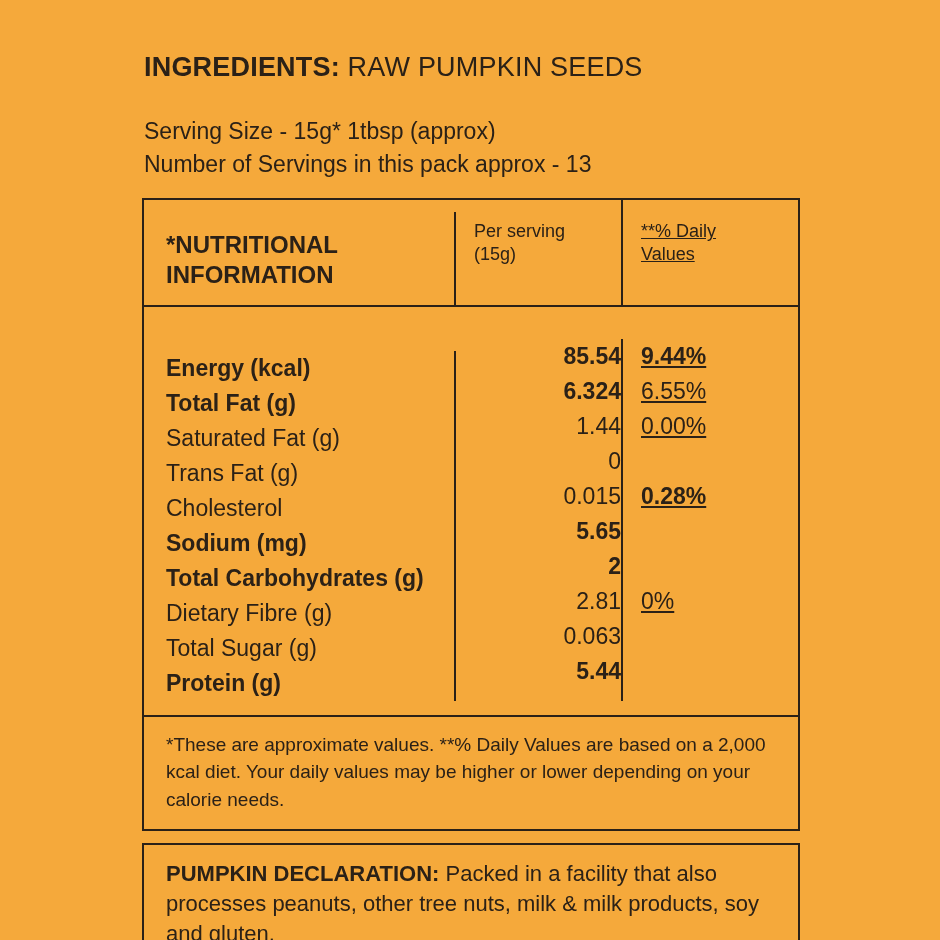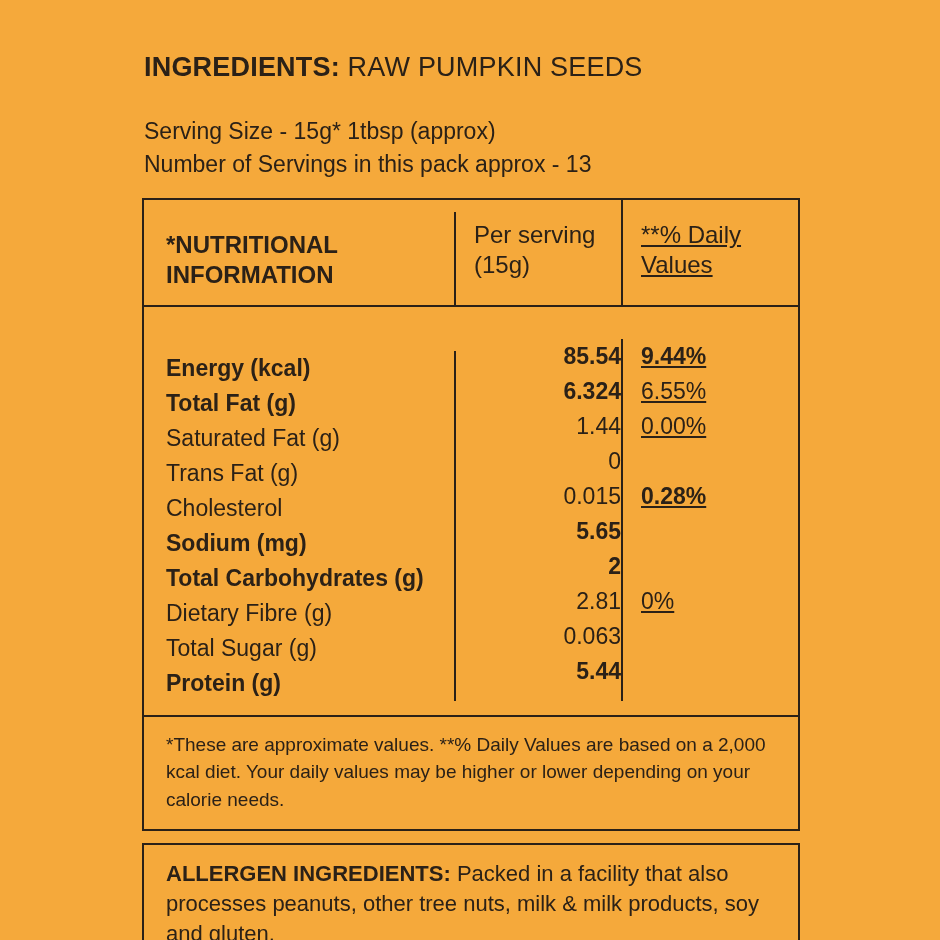--- a/index.html
+++ b/index.html
@@ -73,21 +73,21 @@
     text-decoration: underline;
   }
   .head-title {
     font-size: 24px;
     font-weight: bold;
     line-height: 1.22;
     padding-top: 6px;
     padding-bottom: 4px;
   }
   .head-sub {
-    font-size: 24px;
+    font-size: 18px;
     line-height: 1.25;
     padding-top: 8px;
   }
 
   .nt-body {
     padding-top: 32px;
     padding-bottom: 14px;
   }
   .nt-body .col-name,
   .nt-body .col-serv,
@@ -193,16 +193,16 @@
         <div class="cell"></div>
         <div class="cell">0%</div>
         <div class="cell bold"></div>
       </div>
     </div>
   </div>
 
   <div class="footnote-box">*These are approximate values. **% Daily Values are based on a 2,000 kcal diet. Your daily values may be higher or lower depending on your calorie needs.</div>
 
   <div class="allergen-box">
-    <span class="lead">ALLERGEN INGREDIENTS:</span><span> Packed in a facility that also processes peanuts, other tree nuts, milk &amp; milk products, soy and gluten.</span>
+    <span class="lead">PUMPKIN DECLARATION:</span><span> Packed in a facility that also processes peanuts, other tree nuts, milk &amp; milk products, soy and gluten.</span>
   </div>
 
 </div>
 
 </body></html>

